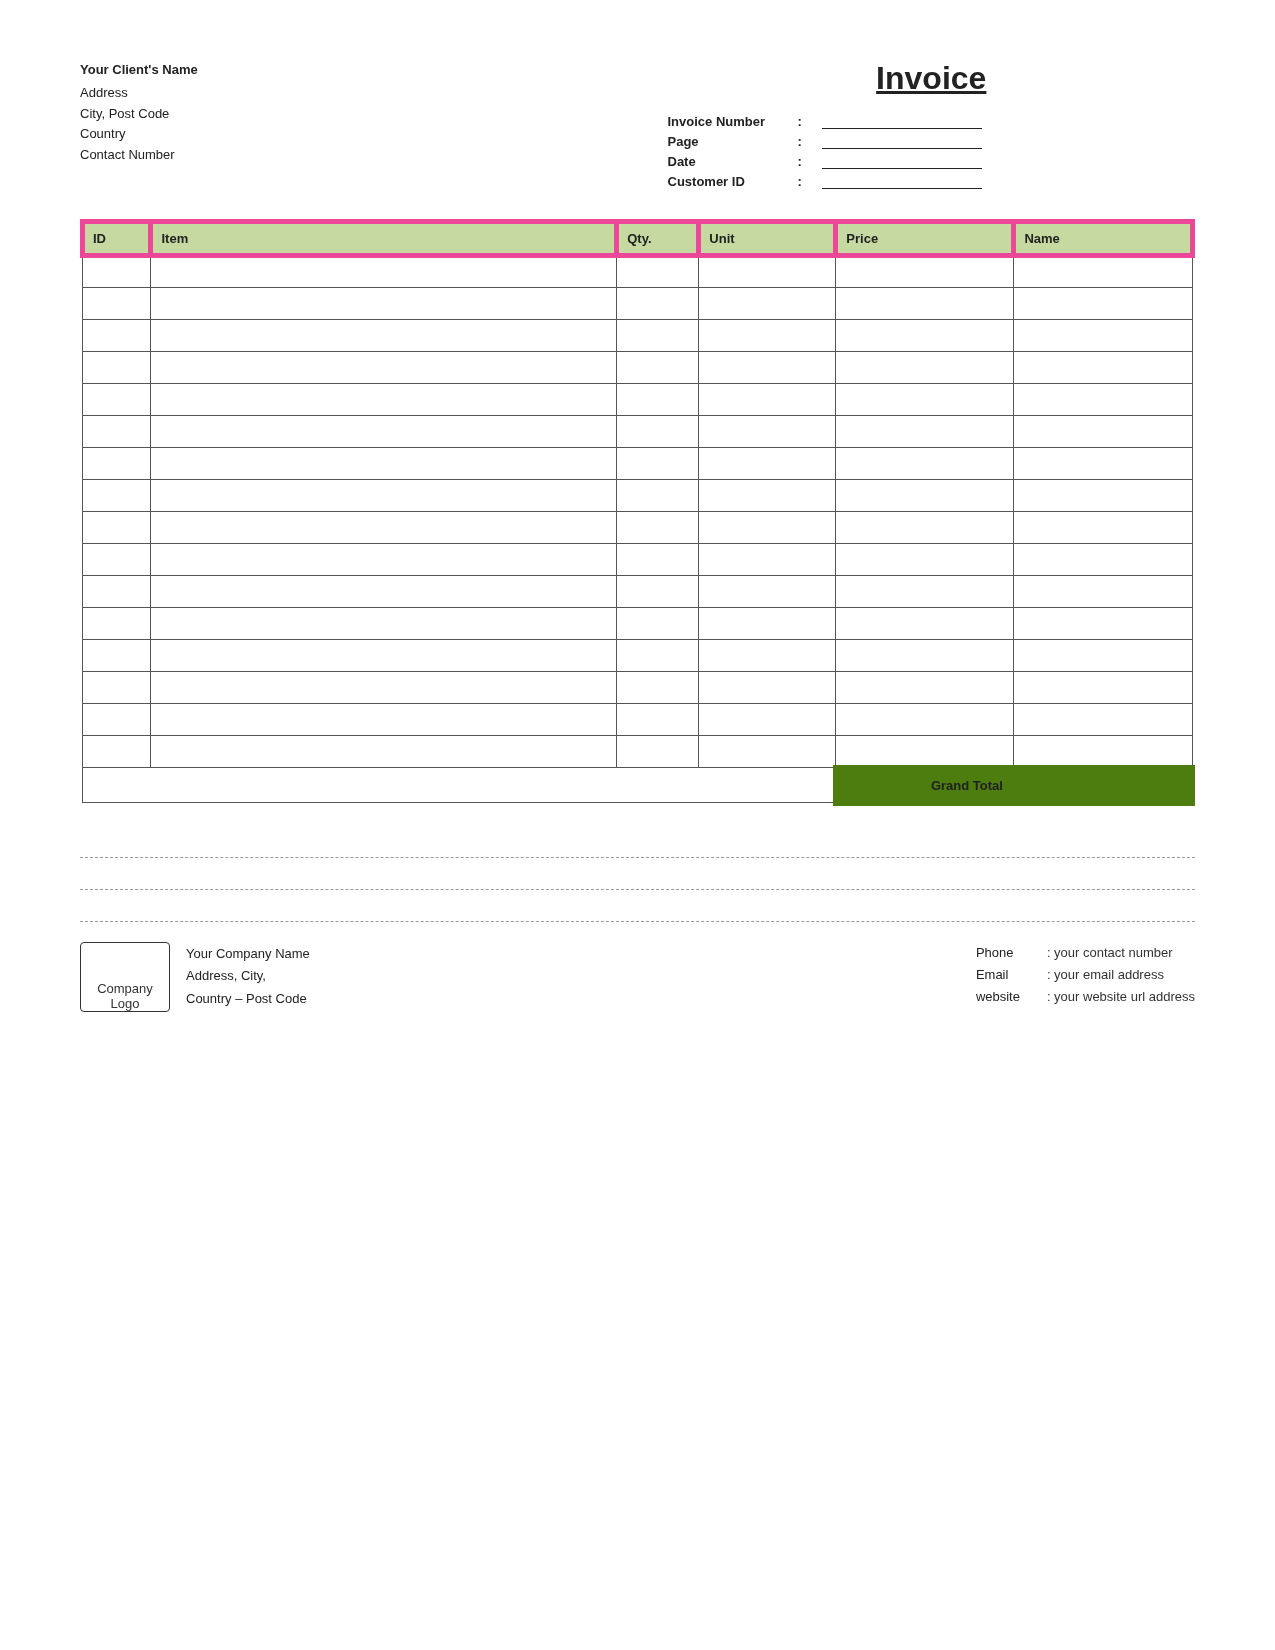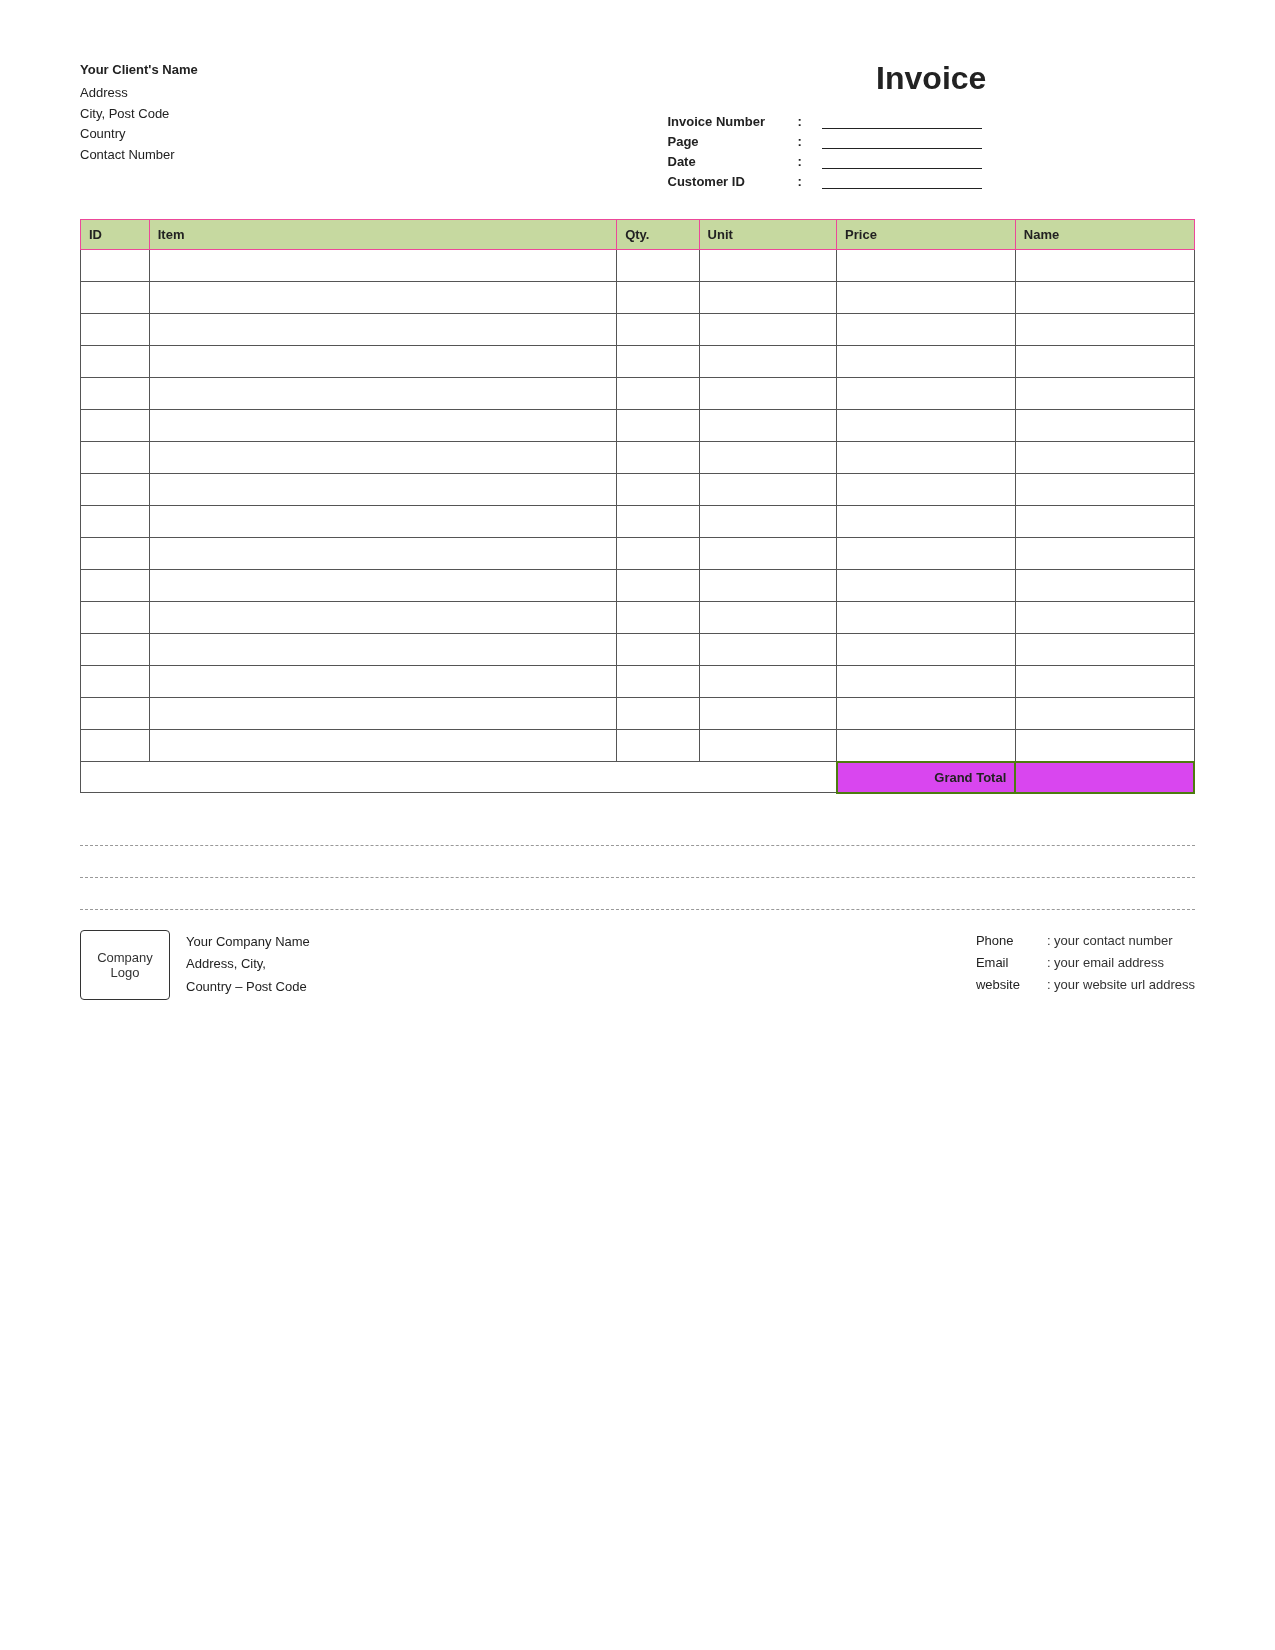--- a/index.html
+++ b/index.html
@@ -34,20 +34,21 @@
     .invoice-header {
       flex: 1;
       text-align: left;
       padding-left: 60px;
     }
     .invoice-title {
       font-size: 32px;
       font-weight: bold;
       margin-bottom: 16px;
       text-align: center;
+      text-decoration: underline;
     }
     .invoice-meta {
       display: flex;
       flex-direction: column;
       gap: 4px;
     }
     .invoice-meta-row {
       display: flex;
       align-items: center;
       gap: 20px;
@@ -68,43 +69,43 @@
     }
 
     
     .invoice-table {
       width: 100%;
       border-collapse: collapse;
       margin-bottom: 0;
     }
     .invoice-table th {
       background-color: #c6d9a0;
-      border: 1px solid #ec4899;
+      border: 5px solid #ec4899;
       padding: 7px 8px;
       font-weight: bold;
       font-size: 13px;
       text-align: left;
     }
     .invoice-table td {
       border: 1px solid #555;
       padding: 6px 8px;
       font-size: 13px;
       height: 28px;
     }
     .col-id { width: 50px; }
     .col-item { width: 340px; }
     .col-qty { width: 60px; }
     .col-unit { width: 100px; }
     .col-price { width: 130px; }
     .col-total { width: 130px; }
 
     .grand-total-row td {
-      background-color: #d946ef;
-      font-weight: bold;
-      border: 2px solid #4d7c0f;
+      background-color: #4d7c0f;
+      font-weight: bold;
+      border: 6px solid #4d7c0f;
       text-align: right;
       padding: 7px 8px;
     }
     .grand-total-label {
       text-align: right !important;
     }
     .grand-total-value {
       text-align: left !important;
     }
 
@@ -143,21 +144,21 @@
       display: flex;
       align-items: center;
       gap: 16px;
     }
     .company-logo-box {
       border: 1.5px solid #333;
       border-radius: 4px;
       width: 90px;
       height: 70px;
       display: flex;
-      align-items: center;
+      align-items: flex-end;
       justify-content: center;
       font-size: 13px;
       text-align: center;
       color: #333;
       flex-shrink: 0;
     }
     .company-info {
       font-size: 13px;
       line-height: 1.7;
     }

